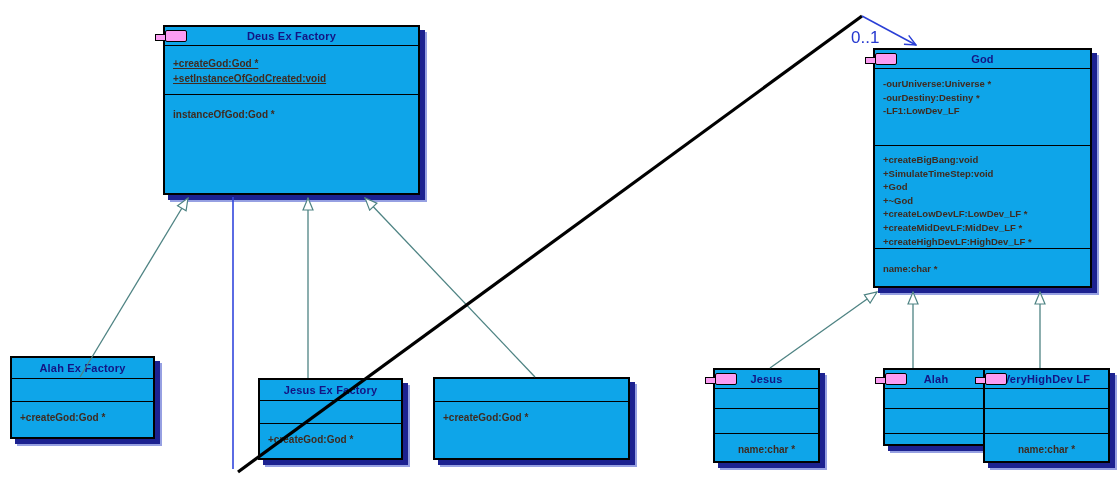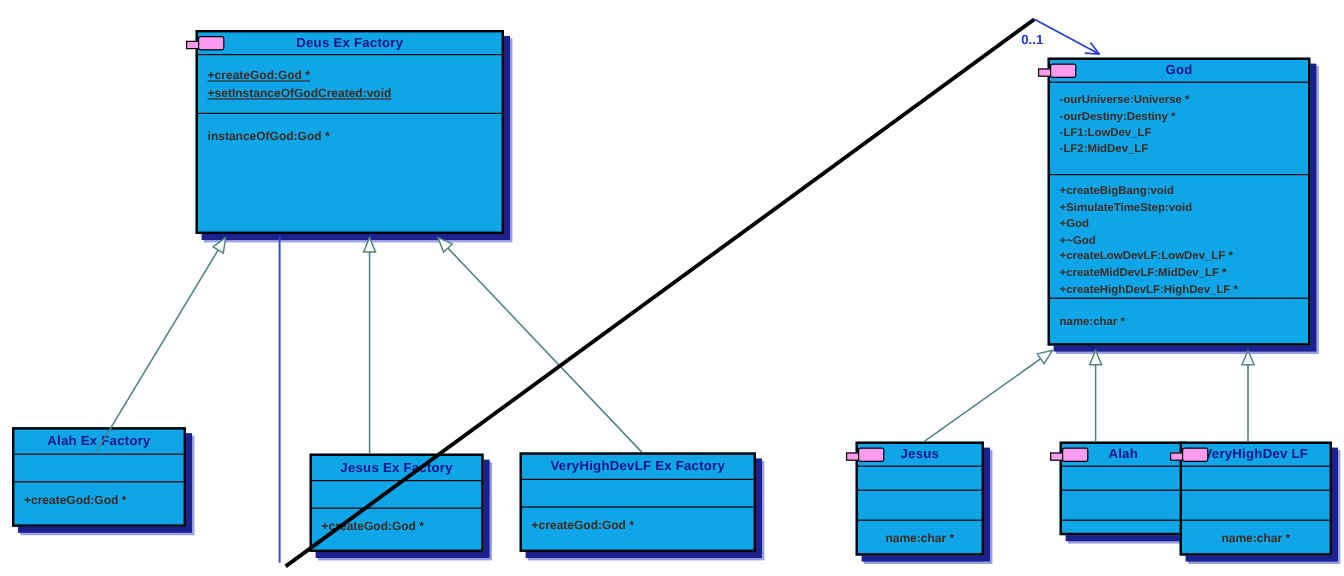--- a/index.html
+++ b/index.html
@@ -39,21 +39,21 @@
   }
   .cls-icon::after{
     content:"";position:absolute;right:0;top:0;width:20px;height:10px;
     background:#fb9cf2;border:1.5px solid #000;border-radius:2px;
   }
   
   #connector-layer{position:absolute;left:0;top:0;z-index:5;pointer-events:none;}
   
   .mult-label{
     position:absolute;left:851px;top:28px;z-index:6;
-    color:#2437cf;font-size:11px;font-weight:bold;
+    color:#2437cf;font-size:17px;font-weight:normal;
   }
 </style>
 </head>
 <body>
 
 <svg id="connector-layer" width="1120" height="480" viewBox="0 0 1120 480" xmlns="http://www.w3.org/2000/svg">
   <defs>
     <marker id="tri" viewBox="0 0 14 12" refX="13" refY="6" markerWidth="14" markerHeight="12" orient="auto" markerUnits="userSpaceOnUse">
       <polygon points="1,1 13,6 1,11" fill="#ffffff" stroke="#4E8383" stroke-width="1.2"></polygon>
     </marker>
@@ -89,21 +89,20 @@
   </div>
 </div>
 
 <div class="uml-class god" style="left:873px;top:48px;width:219px;height:240px;">
   <span class="cls-icon"></span>
   <div class="cmp title" style="height:19px">God</div>
   <div class="cmp" style="height:77px;padding-top:8px">
     <div class="member">-ourUniverse:Universe *</div>
     <div class="member">-ourDestiny:Destiny *</div>
     <div class="member">-LF1:LowDev_LF</div>
-    <div class="member">-LF2:MidDev_LF</div>
   </div>
   <div class="cmp" style="height:103px;padding-top:7px">
     <div class="member">+createBigBang:void</div>
     <div class="member">+SimulateTimeStep:void</div>
     <div class="member">+God</div>
     <div class="member">+~God</div>
     <div class="member">+createLowDevLF:LowDev_LF *</div>
     <div class="member">+createMidDevLF:MidDev_LF *</div>
     <div class="member">+createHighDevLF:HighDev_LF *</div>
   </div>
@@ -122,21 +121,20 @@
 
 <div class="uml-class small" style="left:258px;top:378px;width:145px;height:82px;">
   <div class="cmp title" style="height:21px">Jesus Ex Factory</div>
   <div class="cmp" style="height:23px"></div>
   <div class="cmp last" style="padding-top:9px">
     <div class="member">+createGod:God *</div>
   </div>
 </div>
 
 <div class="uml-class small" style="left:433px;top:377px;width:197px;height:83px;">
-  <div class="cmp title" style="height:21px">VeryHighDevLF Ex Factory</div>
   <div class="cmp" style="height:23px"></div>
   <div class="cmp last" style="padding-top:9px">
     <div class="member">+createGod:God *</div>
   </div>
 </div>
 
 <div class="uml-class small" style="left:713px;top:368px;width:107px;height:95px;">
   <span class="cls-icon"></span>
   <div class="cmp title" style="height:19px">Jesus</div>
   <div class="cmp" style="height:20px"></div>

